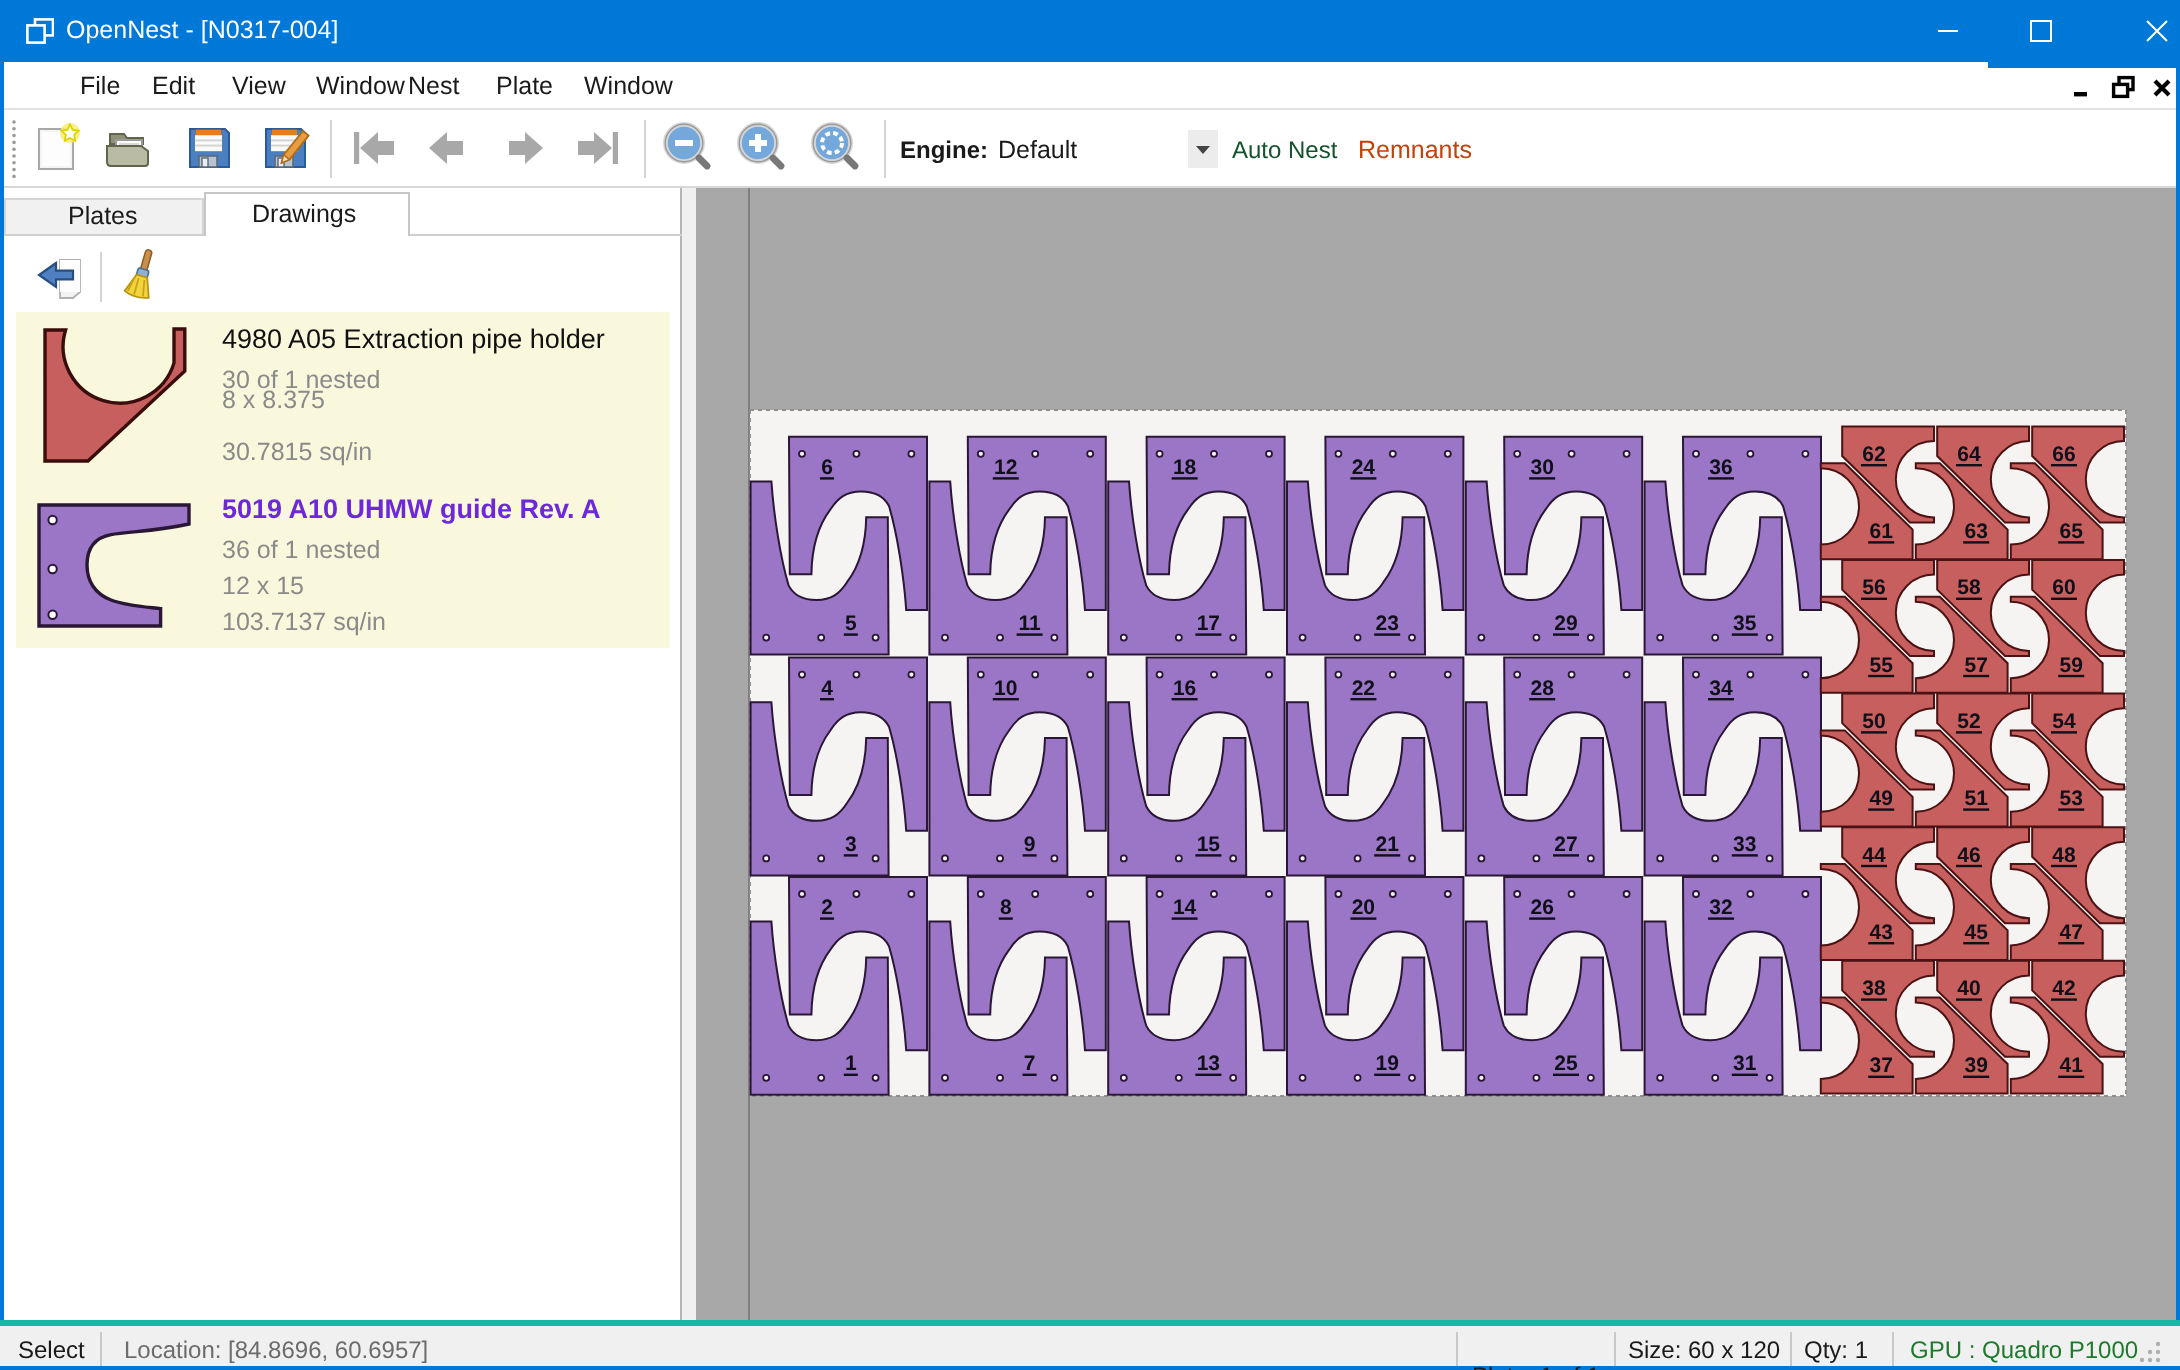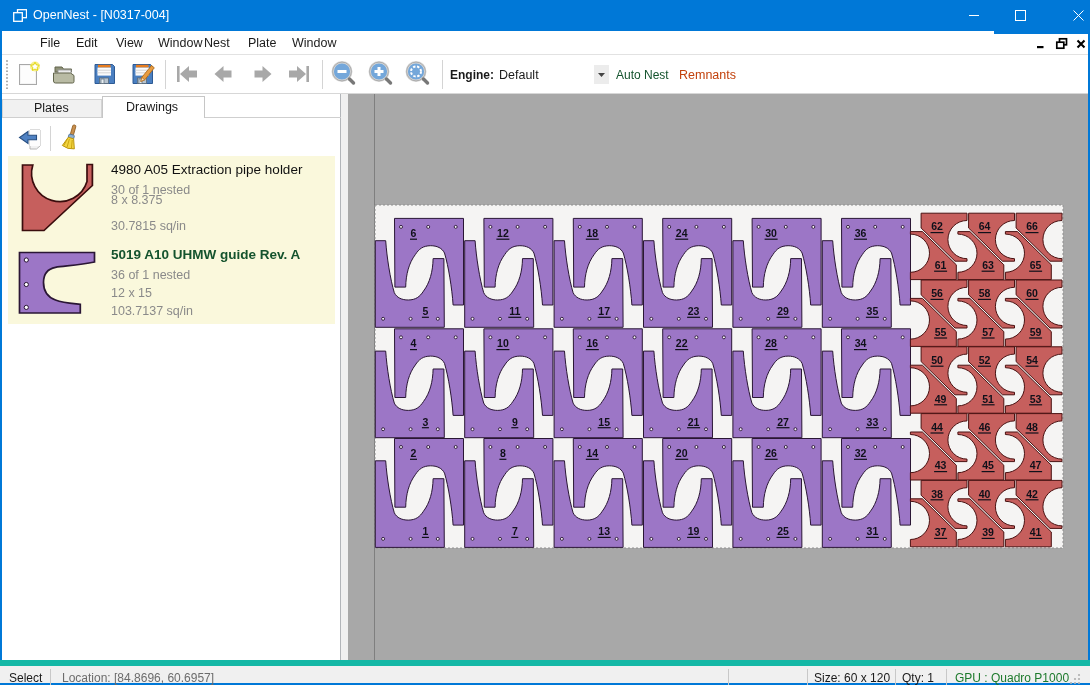--- a/index.html
+++ b/index.html
@@ -169,21 +169,21 @@
 <svg width="79" height="65" style="position:absolute;left:18px;top:251px" viewBox="0 0 79 65">
 <path d="M1.5,1.5 H76.5 V11 C61,14.5 46.5,14.8 37.5,16.3 C29.5,17.8 25.5,23 25.5,31.5 C25.5,39.5 29.5,46 37.5,49 C45.5,52 55.5,52.5 62.3,53.3 V62 H1.5 Z" fill="#9c76c6" stroke="#2a1635" stroke-width="1.7"></path>
 <circle cx="8.3" cy="9" r="2.1" fill="#fff" stroke="#2a1635" stroke-width="1"></circle>
 <circle cx="8.3" cy="33.5" r="2.1" fill="#fff" stroke="#2a1635" stroke-width="1"></circle>
 <circle cx="8.3" cy="56.4" r="2.1" fill="#fff" stroke="#2a1635" stroke-width="1"></circle>
 </svg>
 <span class="abs" style="left:111px;top:162px;font-size:13.5px;font-weight:normal;color:#111">4980 A05 Extraction pipe holder</span>
 <span class="abs" style="left:111px;top:183px;font-size:12.5px;color:#8a8a8a">30 of 1 nested</span>
 <span class="abs" style="left:111px;top:193px;font-size:12.5px;color:#8a8a8a">8 x 8.375</span>
 <span class="abs" style="left:111px;top:219px;font-size:12.5px;color:#8a8a8a">30.7815 sq/in</span>
-<span class="abs" style="left:111px;top:247px;font-size:13.5px;font-weight:bold;color:#14532d">5019 A10 UHMW guide Rev. A</span>
+<span class="abs" style="left:111px;top:247px;font-size:13.5px;font-weight:bold;color:#6d28d9">5019 A10 UHMW guide Rev. A</span>
 <span class="abs" style="left:111px;top:268px;font-size:12.5px;color:#8a8a8a">36 of 1 nested</span>
 <span class="abs" style="left:111px;top:286px;font-size:12.5px;color:#8a8a8a">12 x 15</span>
 <span class="abs" style="left:111px;top:304px;font-size:12.5px;color:#8a8a8a">103.7137 sq/in</span>
 
 <svg width="740" height="566" viewBox="0 0 740 566" xmlns="http://www.w3.org/2000/svg" style="position:absolute;left:348px;top:94px;background:#a8a8a8">
 <line x1="26.5" y1="0" x2="26.5" y2="566" stroke="#7f7f7f" stroke-width="1"></line>
 <rect x="27" y="111" width="688" height="343" fill="#f5f4f3" stroke="#8f8f8f" stroke-width="1" stroke-dasharray="2,2"></rect>
 <defs>
 <style>.pl{font-family:'Liberation Sans',sans-serif;font-weight:bold;font-size:10.5px;fill:#10101a}</style>
 <g id="pa">
@@ -364,21 +364,21 @@
     <rect x="677.5" y="338.4" width="13.0" height="1.2" fill="#10101a"></rect>
 <text x="687.6" y="375.4" text-anchor="middle" class="pl">47</text>
     <rect x="681.1" y="377.0" width="13.0" height="1.2" fill="#10101a"></rect>
 <use href="#rp" x="657.4" y="386.4"></use>
 <text x="684.0" y="403.6" text-anchor="middle" class="pl">42</text>
     <rect x="677.5" y="405.2" width="13.0" height="1.2" fill="#10101a"></rect>
 <text x="687.6" y="442.2" text-anchor="middle" class="pl">41</text>
     <rect x="681.1" y="443.8" width="13.0" height="1.2" fill="#10101a"></rect>
 </svg>
 
-<div class="abs" style="left:0;top:660px;width:1090px;height:23px;background:#f0f0f0;border-top:6px solid #14b8a6;font-size:12px;color:#1a1a1a">
+<div class="abs" style="left:0;top:660px;width:1090px;height:23px;background:#f0f0f0;border-top:3px solid #14b8a6;font-size:12px;color:#1a1a1a">
 <span class="abs" style="left:9px;top:5px">Select</span>
 <div class="abs" style="left:50px;top:3px;width:1px;height:17px;background:#c8c8c8"></div>
 <span class="abs" style="left:62px;top:5px;color:#6c6c6c">Location: [84.8696, 60.6957]</span>
 <div class="abs" style="left:728px;top:3px;width:1px;height:17px;background:#c8c8c8"></div>
 <span class="abs" style="left:736px;top:18px">Plate: 1 of 1</span>
 <div class="abs" style="left:807px;top:3px;width:1px;height:17px;background:#c8c8c8"></div>
 <span class="abs" style="left:814px;top:5px">Size: 60 x 120</span>
 <div class="abs" style="left:895px;top:3px;width:1px;height:17px;background:#c8c8c8"></div>
 <span class="abs" style="left:902px;top:5px">Qty: 1</span>
 <div class="abs" style="left:946px;top:3px;width:1px;height:17px;background:#c8c8c8"></div>

